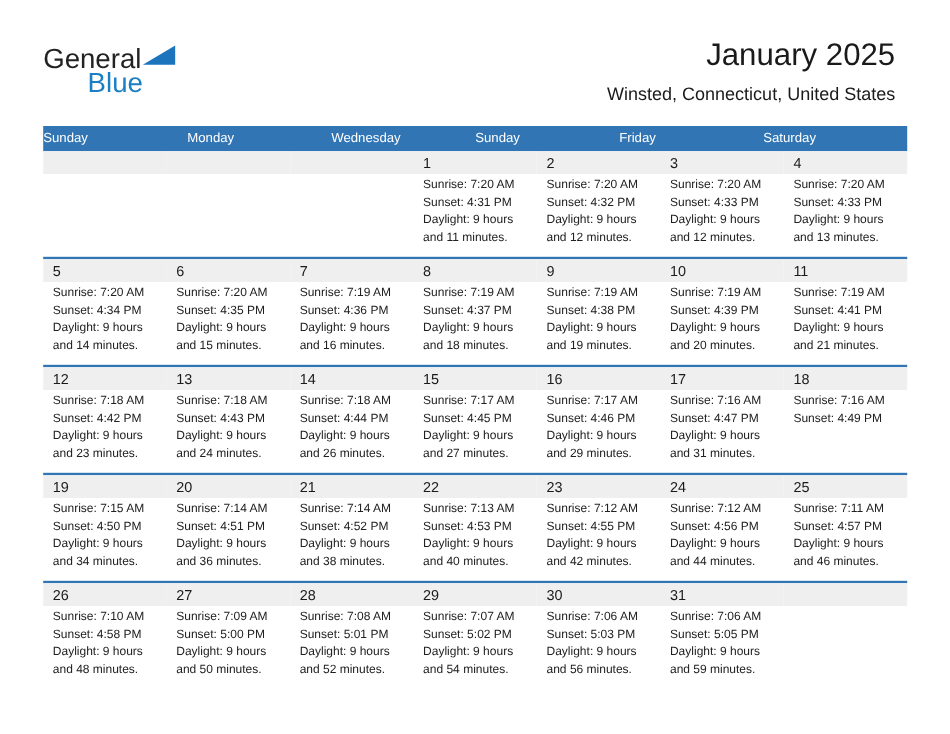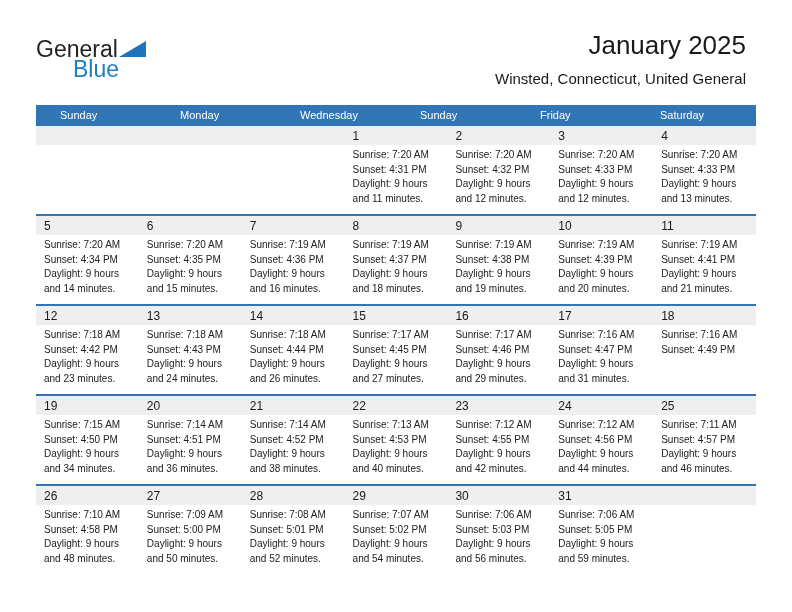--- a/index.html
+++ b/index.html
@@ -15,21 +15,21 @@
 
   
   .top{
     position:absolute;left:36px;right:36px;top:30px;height:70px;
   }
   .logo{
     position:absolute;left:0;top:8px;width:120px;height:52px;
   }
   .logo-line1{
     font-size:23px;letter-spacing:0px;color:#222222;line-height:23px;
-    display:flex;align-items:center;
+    display:flex;align-items:flex-start;
   }
   .logo-triangle{
     width:0;height:0;margin-left:1px;margin-bottom:2px;
     border-bottom:16px solid var(--triangle-blue,#1c75bc);
     border-left:27px solid transparent;
   }
   .logo-line2{
     font-size:23px;color:var(--logo-blue,#1b7fc4);line-height:20px;
     margin-left:37px;margin-top:-2px;
   }
@@ -48,21 +48,21 @@
     position:absolute;left:36px;top:105px;width:720px;
   }
   .weekday-row{
     display:flex;
     background:var(--header-blue,#3175b5);
     color:#ffffff;
   }
   .weekday-cell{
     flex:1 1 0;
     font-size:11px;
-    padding:4px 0 5px 24px;
+    padding:4px 0 5px 0;
     white-space:nowrap;overflow:hidden;
   }
   .week-row{
     display:flex;
     border-top:2px solid var(--header-blue,#3175b5);
     height:88px;
   }
   .week-row:first-of-type{border-top:none;}
   .day-cell{
     flex:1 1 0;min-width:0;
@@ -90,21 +90,21 @@
   <div class="top">
     <div class="logo">
       <div class="logo-line1">
         <span>General</span>
         <span class="logo-triangle"></span>
       </div>
       <div class="logo-line2">Blue</div>
     </div>
     <div class="titles">
       <div class="page-title">January 2025</div>
-      <div class="page-subtitle">Winsted, Connecticut, United General</div>
+      <div class="page-subtitle">Winsted, Connecticut, United States</div>
     </div>
   </div>
 
   <div class="calendar">
     <div class="weekday-row" id="weekday-row">
         <div class="weekday-cell">Sunday</div>
         <div class="weekday-cell">Monday</div>
         <div class="weekday-cell">Wednesday</div>
         <div class="weekday-cell">Sunday</div>
         <div class="weekday-cell">Friday</div>

